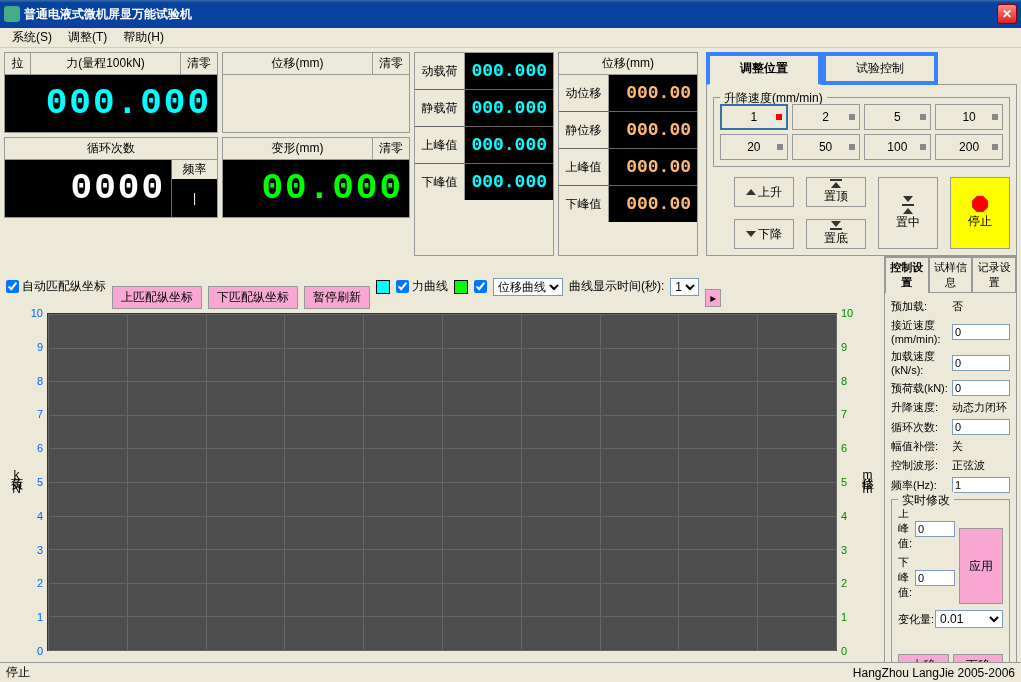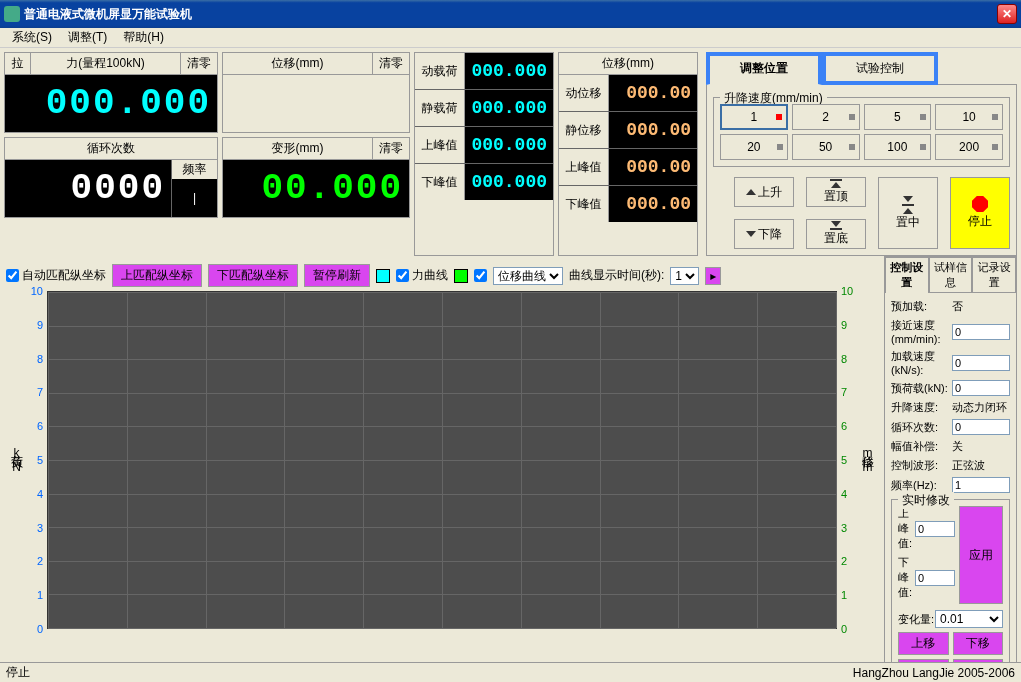--- a/index.html
+++ b/index.html
@@ -46,21 +46,21 @@
 .speed-btn.active { border: 2px solid #3a6ea5; }
 .speed-btn .dot { position: absolute; right: 4px; top: 50%; transform: translateY(-50%); width: 6px; height: 6px; background: #888; }
 .speed-btn.active .dot { background: #f00; }
 .move-btns { display: grid; grid-template-columns: repeat(4, 1fr); gap: 12px; margin-top: 10px; padding-left: 21px; }
 .move-btn { border: 1px solid #999; background: #ece9d8; padding: 4px; text-align: center; cursor: pointer; display: flex; flex-direction: column; align-items: center; justify-content: center; height: 30px; font-size: 11px; }
 .move-btn.yellow { background: #ffff00; }
 .stop-oct { width:16px; height:16px; background:#f00; clip-path: polygon(30% 0%, 70% 0%, 100% 30%, 100% 70%, 70% 100%, 30% 100%, 0% 70%, 0% 30%); margin-bottom:1px;}
 
 
 .chart-toolbar { display: flex; align-items: center; gap: 6px; padding: 4px 2px; margin-top: 4px; }
-.btn { border: 1px solid #999; background: #d946ef; padding: 2px 8px; cursor: pointer; }
+.btn { border: 1px solid #999; background: #f9a8d4; padding: 2px 8px; cursor: pointer; margin-top: 22px; }
 .checkbox-wrap { display: flex; align-items: center; gap: 3px; }
 .color-swatch { width: 14px; height: 14px; border: 1px solid #000; }
 select { border: 1px solid #7f9db9; background: white; font-size: 12px; }
 input[type=text] { border: 1px solid #7f9db9; padding: 1px 2px; width: 55px; font-size: 12px; }
 .chart-area { position: relative; background: #4d4d4d; width: 790px; height: 338px; border: 1px solid #333; }
 .chart-grid { position: absolute; inset: 0; }
 .grid-line-h { position: absolute; left: 0; right: 0; border-top: 1px solid #666; }
 .grid-line-v { position: absolute; top: 0; bottom: 0; border-left: 1px solid #666; }
 .axis-label-left { position: absolute; right: 100%; transform: translateY(-50%); color: #0066ff; font-size: 11px; padding-right: 2px; }
 .axis-label-right { position: absolute; left: 100%; transform: translateY(-50%); color: #008800; font-size: 11px; padding-left: 2px; }

